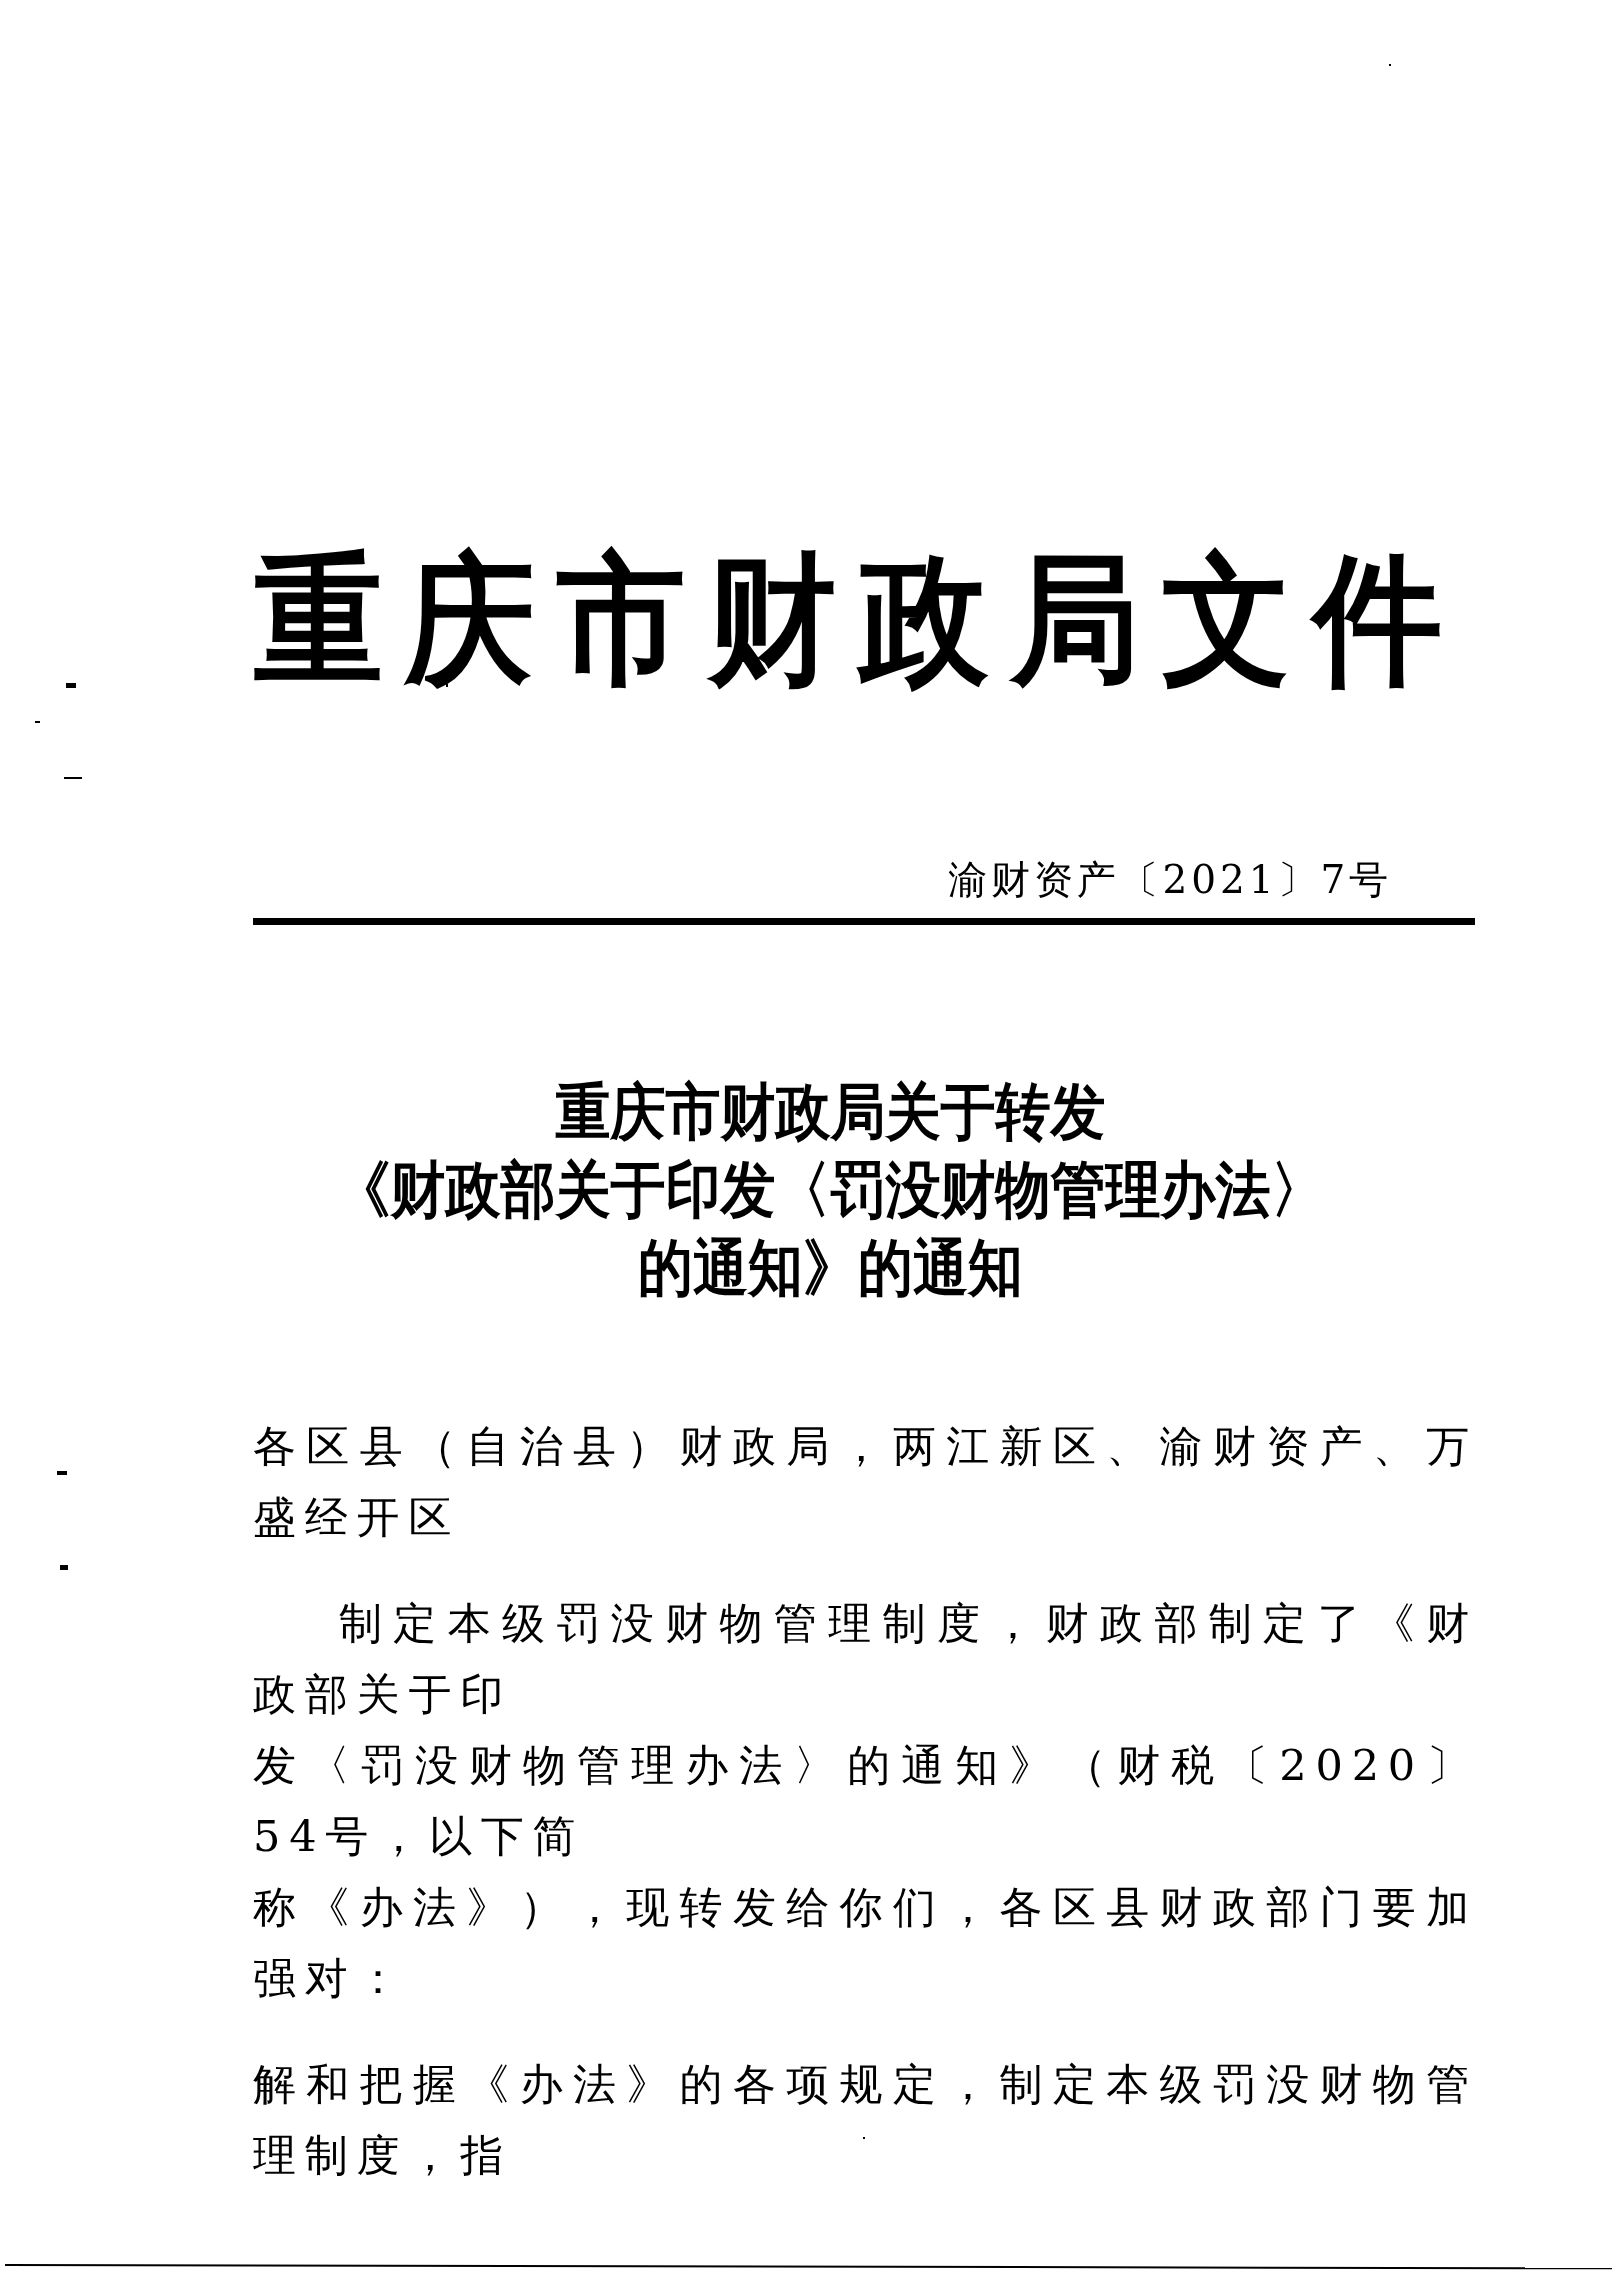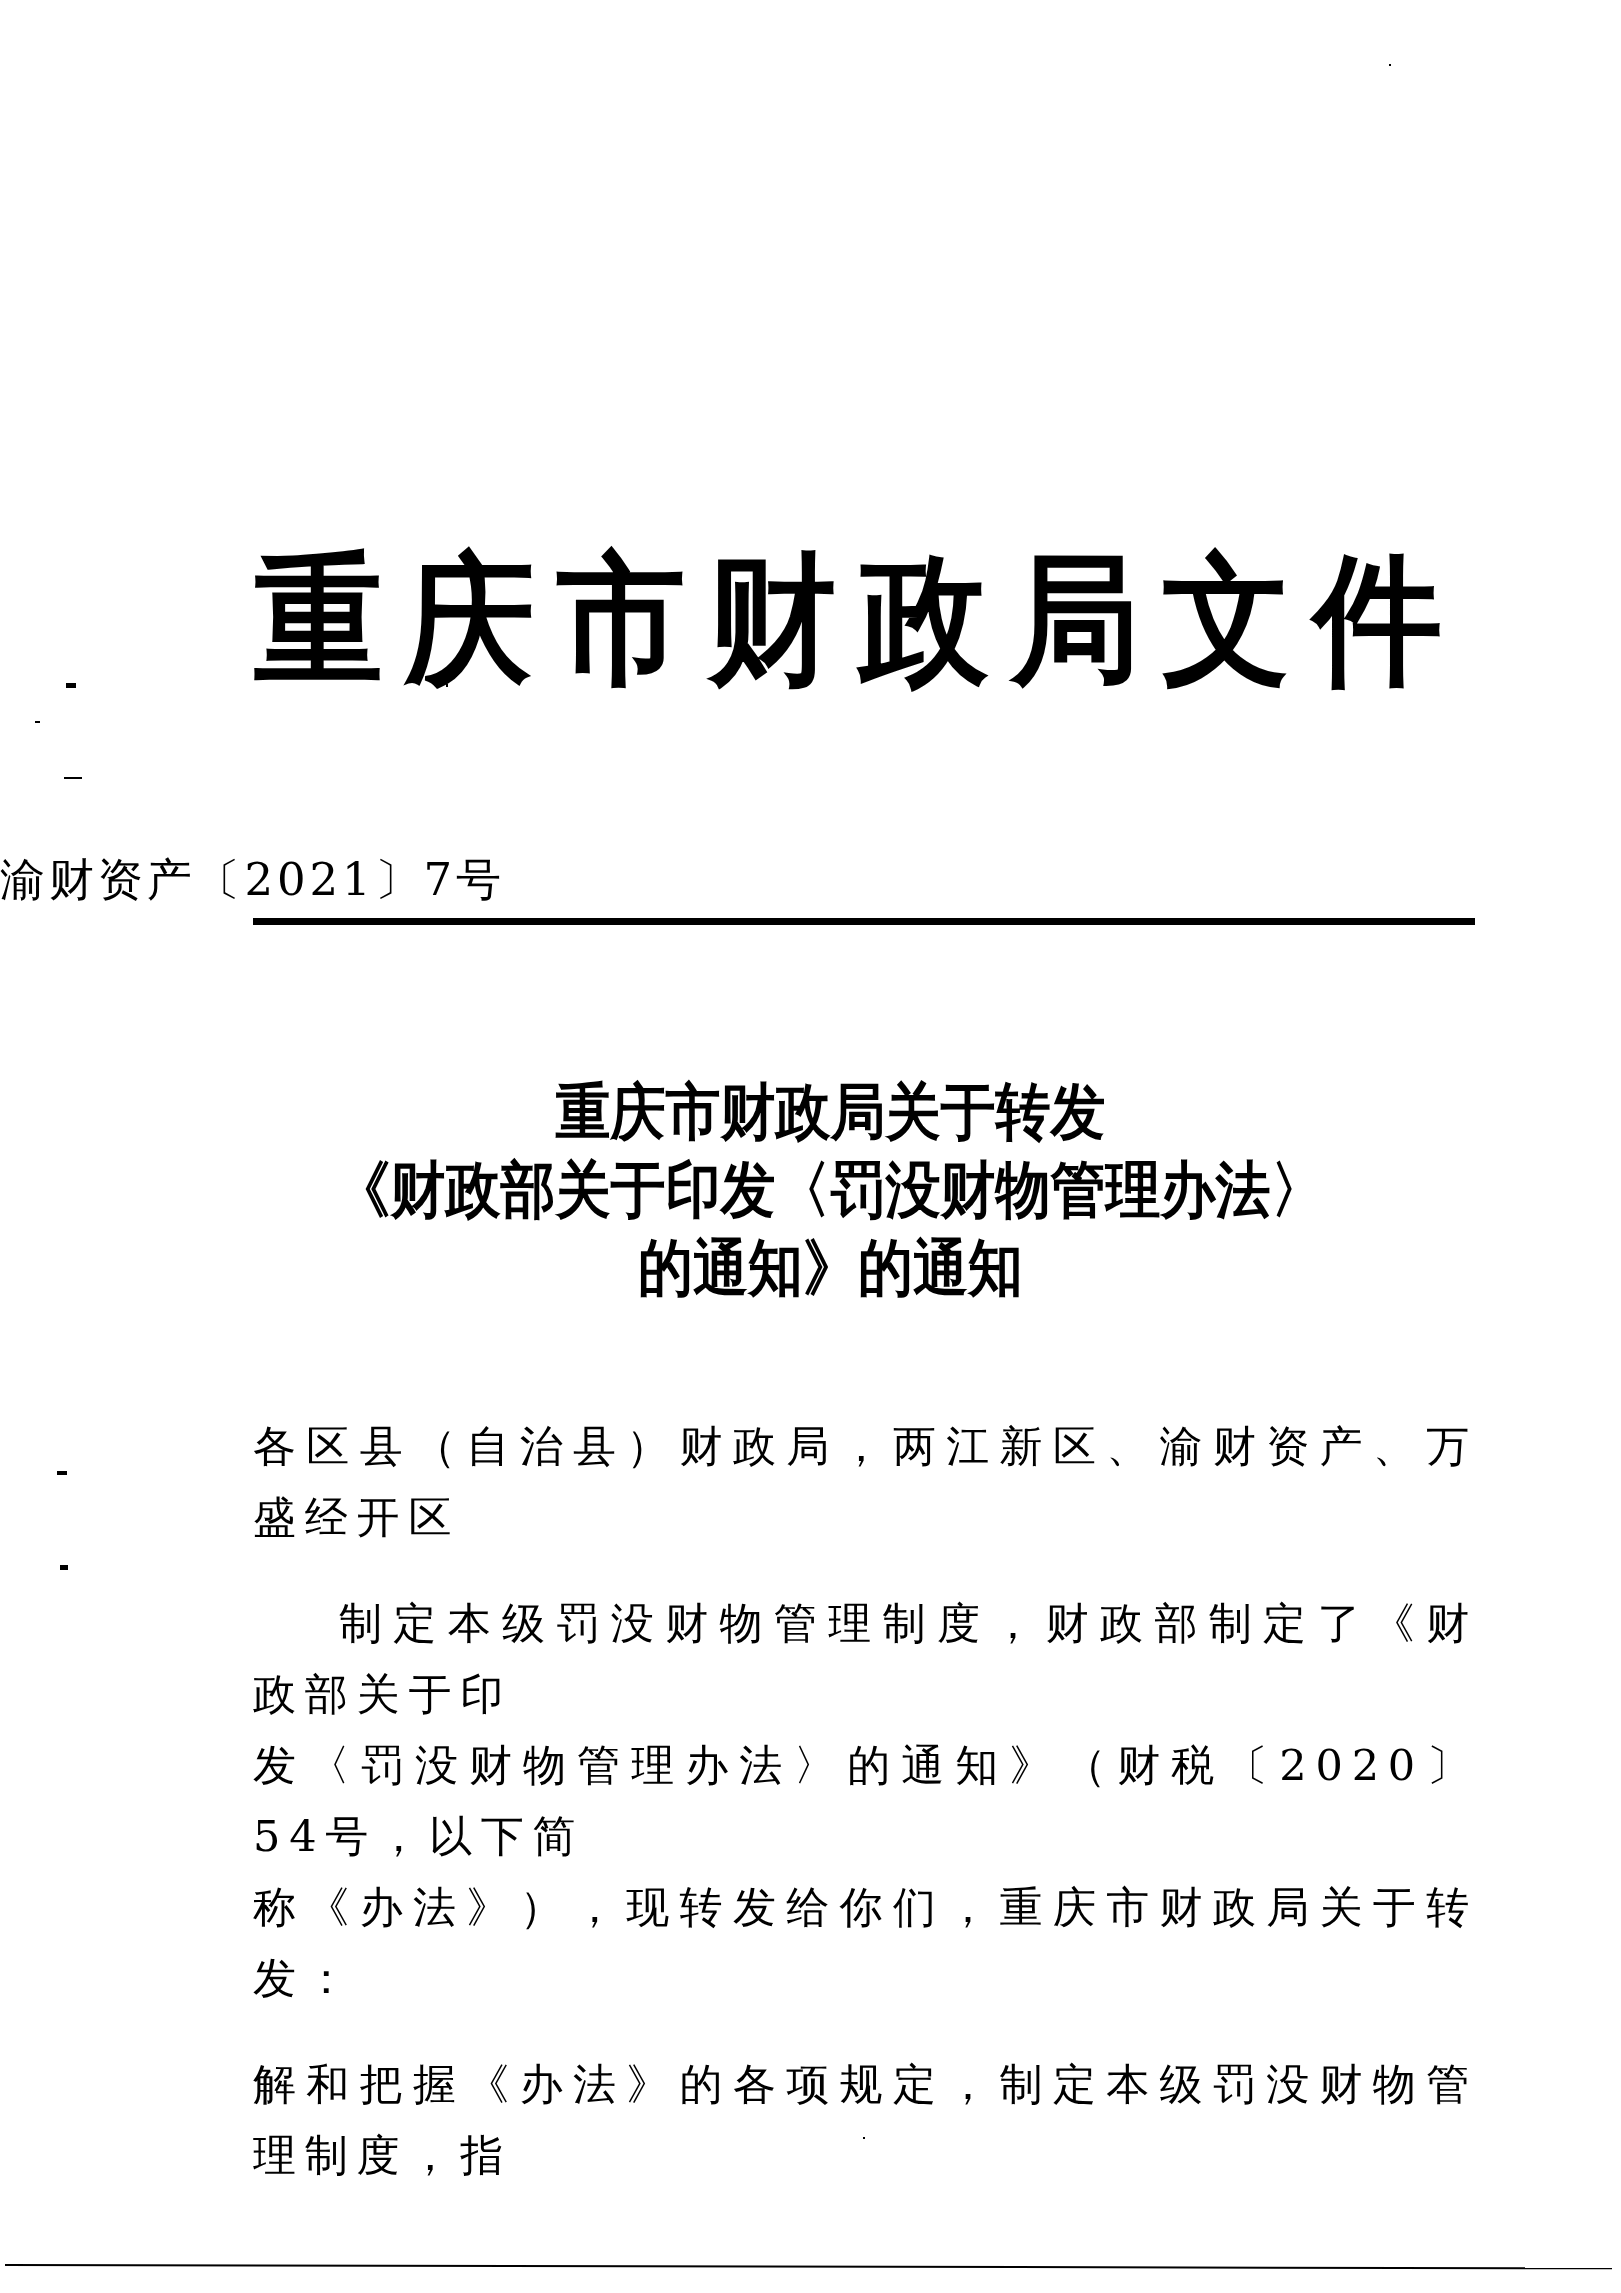--- a/index.html
+++ b/index.html
@@ -12,22 +12,22 @@
   .doc-header {
     position: absolute; left: 245px; top: 534px; width: 1206px;
     display: flex; justify-content: space-between;
     font-family: "DejaVu Sans", "Liberation Sans", sans-serif;
     font-weight: bold; font-size: 129px; line-height: 157px; letter-spacing: 0;
     transform: scaleY(1.1); transform-origin: top left;
   }
   .doc-header span { display: inline-block; width: 147px; text-align: center; }
 
   .doc-number {
-    position: absolute; left: 0; width: 1392px; top: 855px; text-align: left;
-    font-size: 45px; line-height: 49px; letter-spacing: 3.9px;
+    position: absolute; left: 0; width: 1392px; top: 855px; text-align: right;
+    font-size: 39px; line-height: 49px; letter-spacing: 3.9px;
   }
   .red-rule {
     position: absolute; left: 253px; top: 918px; width: 1222px; height: 6.9px; background: #000;
   }
 
   .title {
     position: absolute; left: 0; width: 1621px; top: 1073px; text-align: center;
     font-family: "DejaVu Serif", "Liberation Serif", serif; font-weight: bold;
     font-size: 55px; line-height: 78px; padding-left: 20px;
   }
@@ -73,21 +73,21 @@
     <div>的通知》的通知</div>
   </div>
 
   <div class="body-text">
     <div class="addressee">
       <p>各区县（自治县）财政局，两江新区、渝财资产、万盛经开区</p>
     </div>
     <div>
       <p class="indent">制定本级罚没财物管理制度，财政部制定了《财政部关于印</p>
       <p>发〈罚没财物管理办法〉的通知》（财税〔2020〕54号，以下简</p>
-      <p>称《办法》），现转发给你们，重庆市财政局关于转发：</p>
+      <p>称《办法》），现转发给你们，各区县财政部门要加强对：</p>
     </div>
     <div class="para-gap">
       <p>解和把握《办法》的各项规定，制定本级罚没财物管理制度，指</p>
     </div>
   </div>
 
   <div class="bottom-rule"></div>
 
   <div class="speck" style="left:66px;top:683px;width:9.8px;height:4.9px;"></div>
   <div class="speck" style="left:35px;top:721px;width:4.9px;height:2px;"></div>

